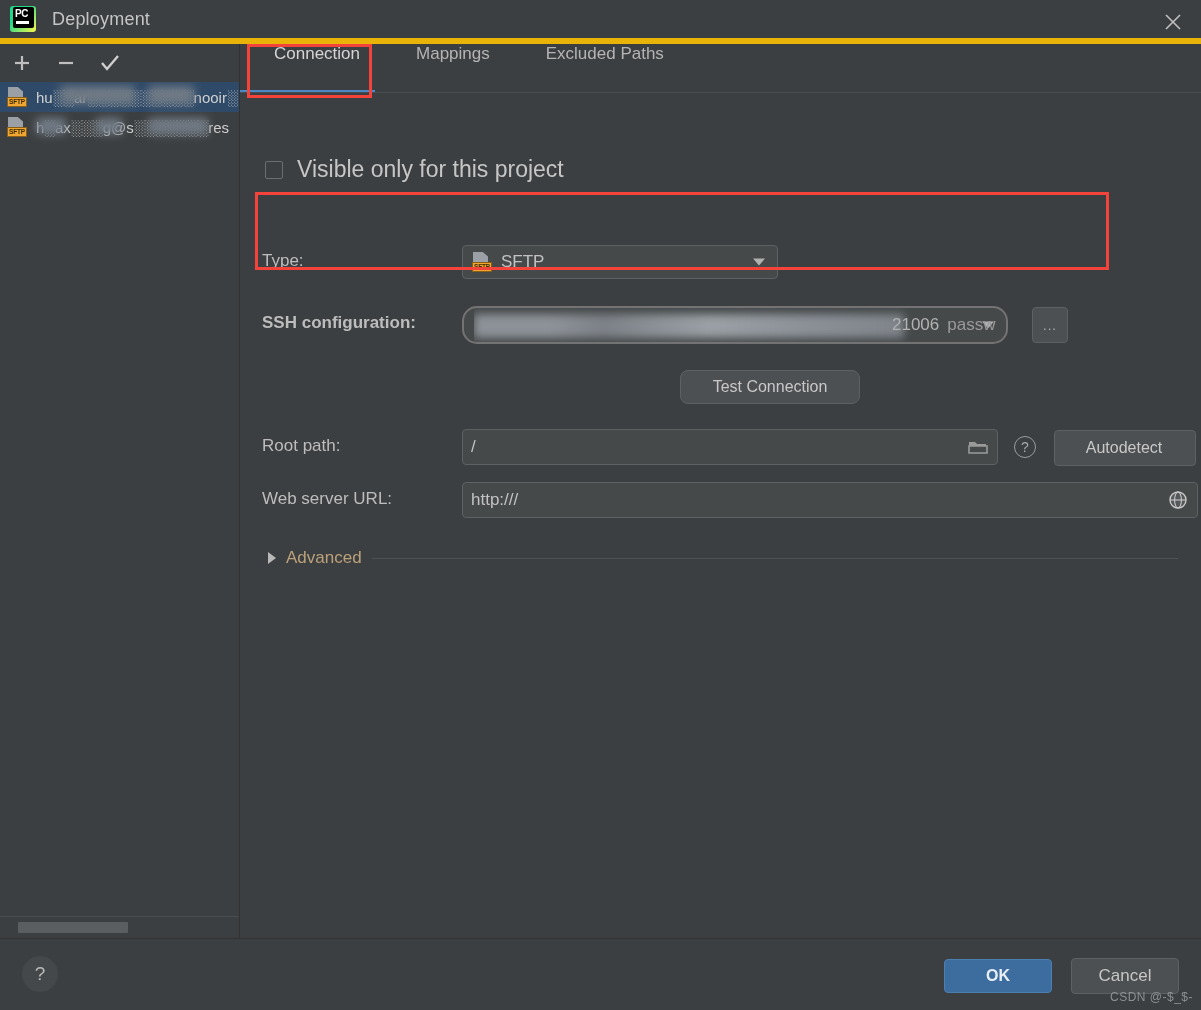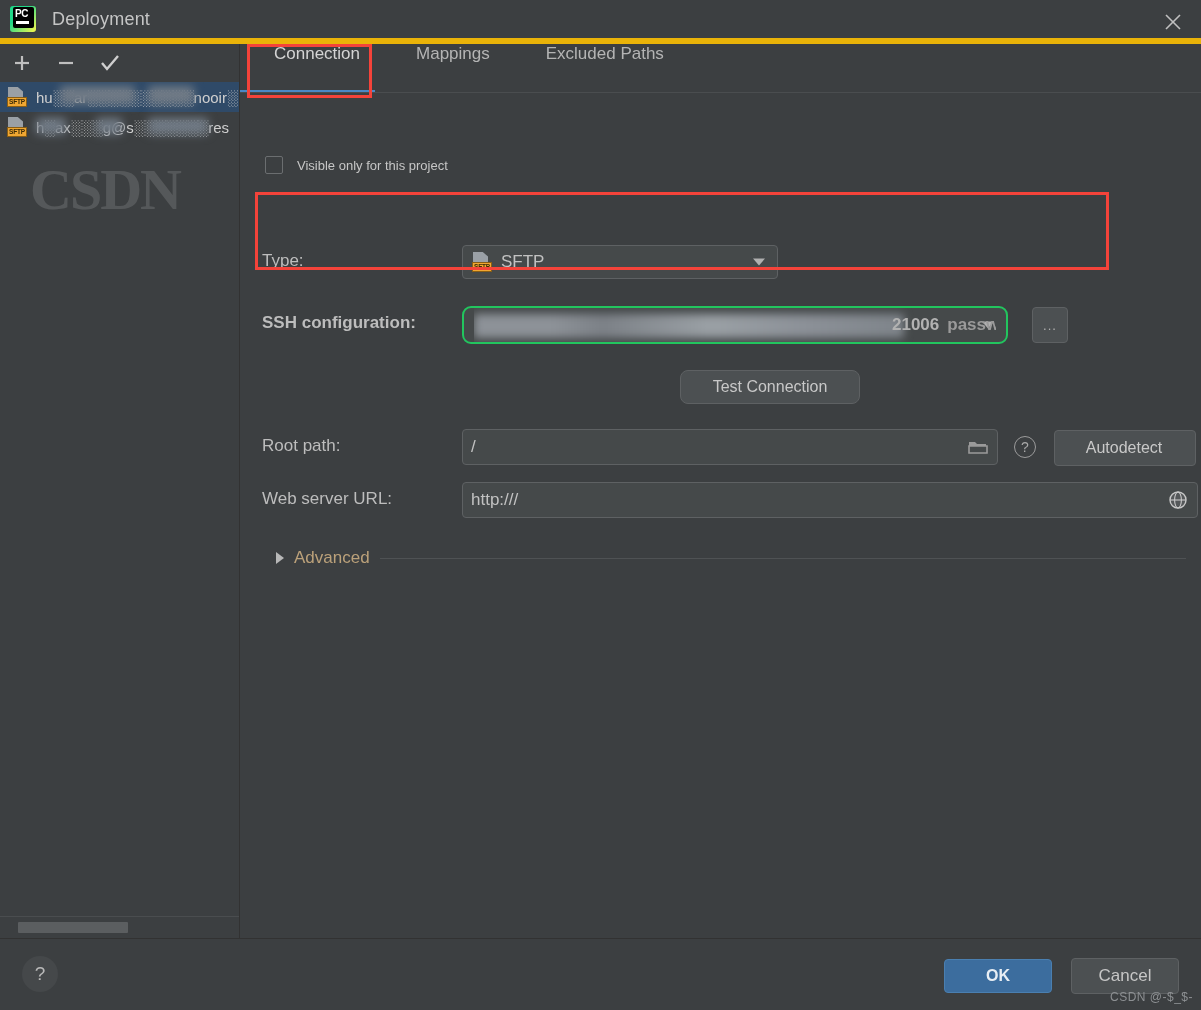--- a/index.html
+++ b/index.html
@@ -228,21 +228,21 @@
   
   .chk-row { position: absolute; left: 25px; top: 63px; display: flex; align-items: center; gap: 14px; }
   .chk-box {
     width: 18px; height: 18px;
     border: 1px solid #6b6e70;
     background: #3c3f41;
     border-radius: 2px;
     cursor: pointer;
     flex: 0 0 auto;
   }
-  .chk-label { font-size: 13px; color: #c6c6c6; cursor: pointer; }
+  .chk-label { font-size: 23px; color: #c6c6c6; cursor: pointer; }
 
   
   .field {
     background: #45494a;
     border: 1px solid #5e6163;
     border-radius: 4px;
     height: 34px;
     display: flex;
     align-items: center;
     padding: 0 8px;
@@ -289,28 +289,27 @@
 
   
   .ssh-row { position: absolute; left: 22px; top: 213px; }
   .ssh-lbl { position: absolute; left: 0; top: 7px; font-weight: bold; }
   .ssh-combo {
     position: absolute;
     left: 200px; top: 0;
     width: 546px;
     height: 38px;
     background: #45494a;
-    border: 2px solid #22c55e;
-    border-radius: 9px;
+    border: 2px solid #737373;
+    border-radius: 15px;
     display: flex;
     align-items: center;
     padding: 0 10px;
     cursor: pointer;
     overflow: hidden;
-    font-weight: bold;
   }
   .ssh-value-wrap {
     position: relative;
     flex: 1 1 auto;
     height: 100%;
     display: flex;
     align-items: center;
     overflow: hidden;
   }
   .ssh-blur {
@@ -403,21 +402,21 @@
     right: 8px; top: 50%;
     transform: translateY(-50%);
     width: 22px; height: 22px;
     display: flex; align-items: center; justify-content: center;
     cursor: pointer;
   }
 
   
   .advanced-row {
     position: absolute;
-    left: 36px; top: 455px;
+    left: 28px; top: 455px;
     width: 910px;
     display: flex;
     align-items: center;
     gap: 10px;
     cursor: pointer;
     text-align: right;
   }
   .adv-arrow {
     width: 0; height: 0;
     border-top: 6px solid transparent;
@@ -549,21 +548,20 @@
         </span>
         <span>h░ax░░░g@s░░░░░░░res</span>
       </div>
 
       <div class="redact" style="left:60px;  top:4px;  width:75px;  height:18px;"></div>
       <div class="redact" style="left:148px; top:4px;  width:46px;  height:18px;"></div>
       <div class="redact" style="left:36px;  top:36px; width:30px;  height:16px;"></div>
       <div class="redact" style="left:96px;  top:36px; width:26px;  height:16px;"></div>
       <div class="redact" style="left:148px; top:36px; width:60px;  height:16px;"></div>
 
-      <div class="wm-big">CSDN</div>
     </div>
 
     <div class="sb-scroll-track">
       <div class="sb-scroll-thumb"></div>
     </div>
   </div>
 
   <div class="content">
 
     <div class="tabbar">

